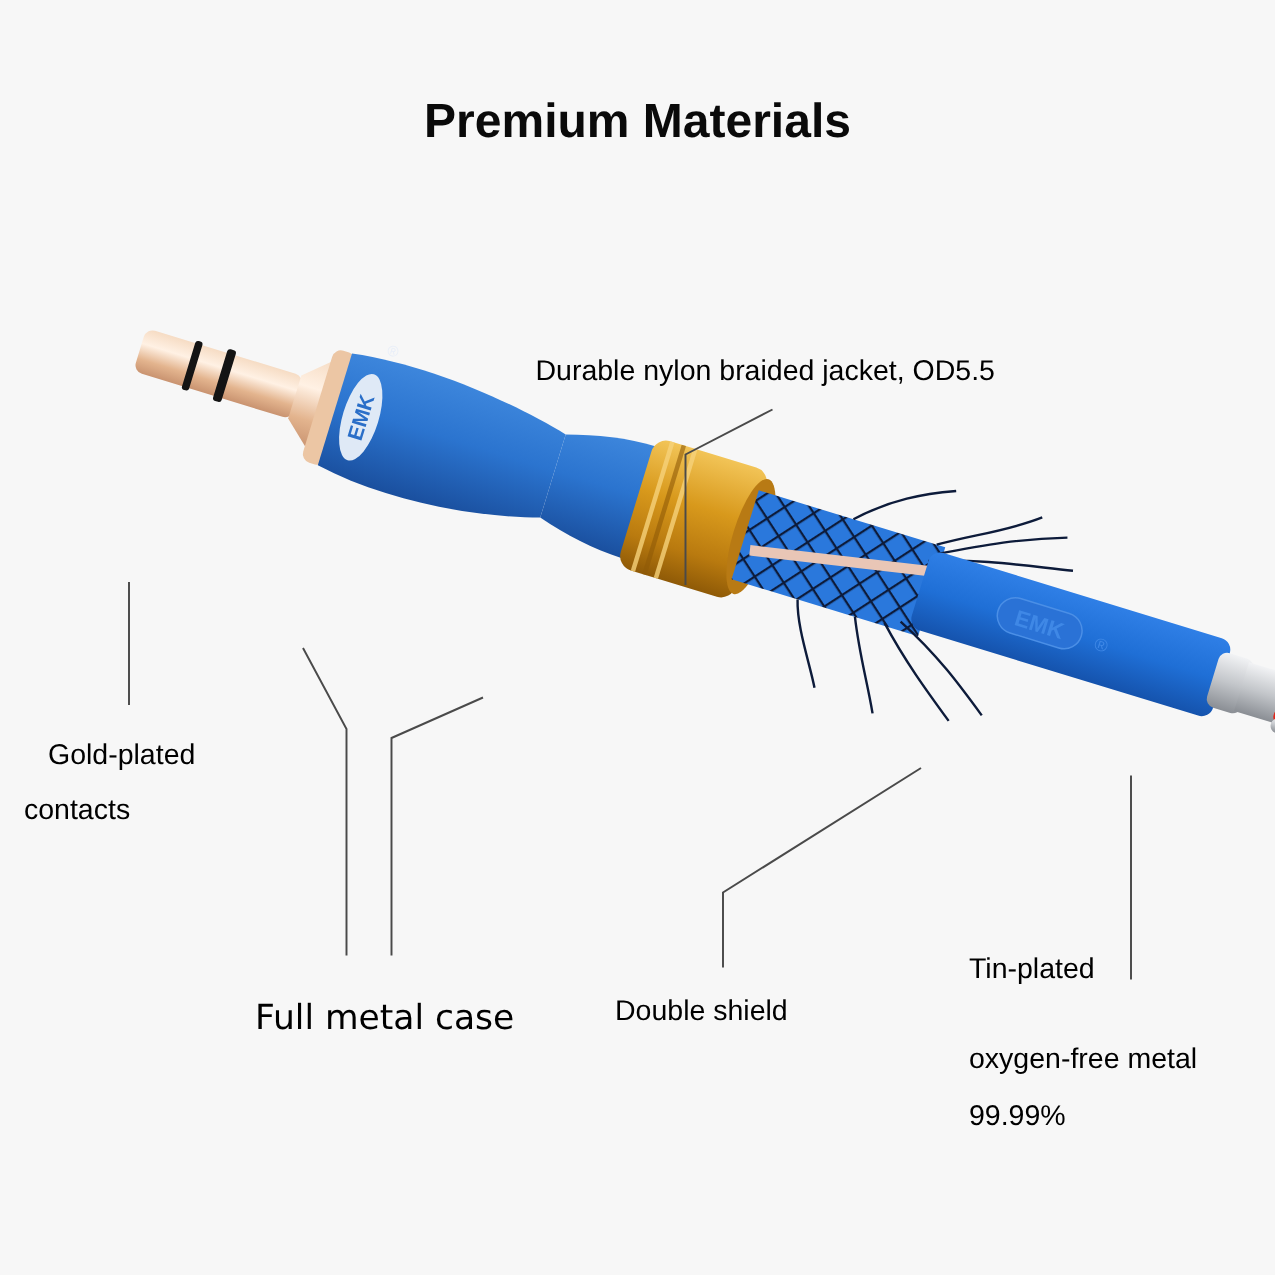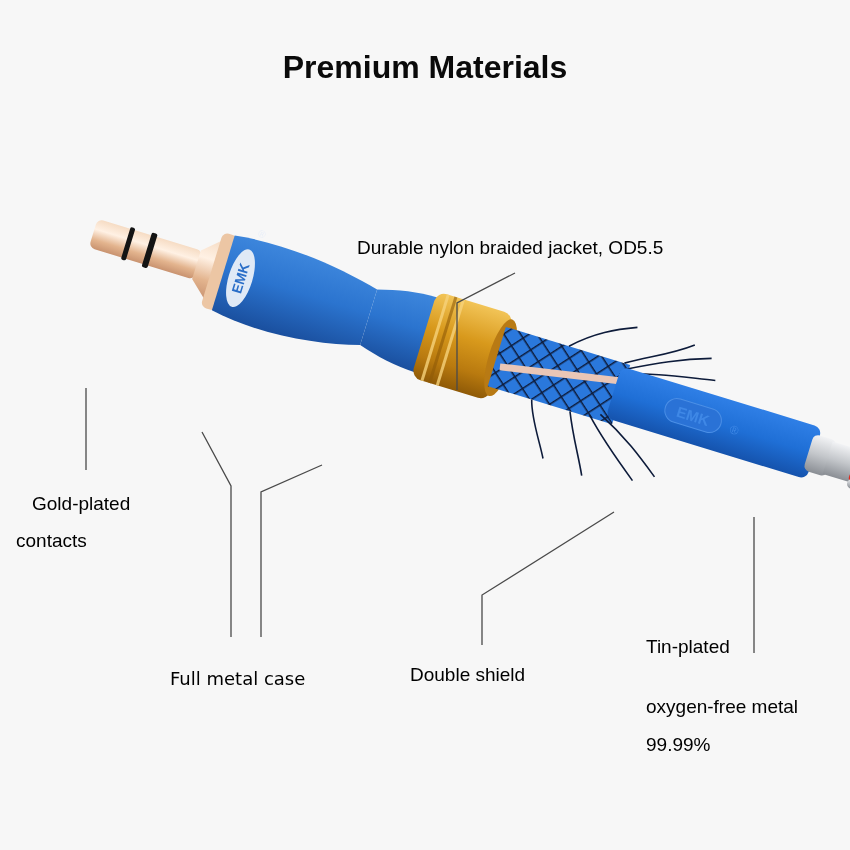--- a/index.html
+++ b/index.html
@@ -4,30 +4,30 @@
 <style>
   html, body { margin: 0; padding: 0; }
   body {
     width: 850px; height: 850px; overflow: hidden;
     background: #f7f7f7;
     position: relative;
     font-family: "Liberation Sans", sans-serif;
     color: #111;
   }
   .title {
-    position: absolute; left: 0; width: 850px; top: 45px;
+    position: absolute; left: 0; width: 850px; top: 58px;
     text-align: center; font-weight: bold; font-size: 32px; line-height: 44px;
     color: #0a0a0a;
   }
   .title div { display: block; }
   .label {
     position: absolute; font-size: 19px; line-height: 38px; color: #000000;
     white-space: nowrap;
   }
-  .label.sans2 { font-family: "DejaVu Sans", sans-serif; font-size: 18px; }
+  .label.sans2 { font-family: "DejaVu Sans", sans-serif; font-size: 23px; }
   #illustration { position: absolute; left: 0; top: 0; }
 </style>
 </head>
 <body>
 
 <div class="title">
   <div>Premium Materials</div>
 </div>
 
 <svg id="illustration" width="850" height="850" viewBox="0 0 850 850">

